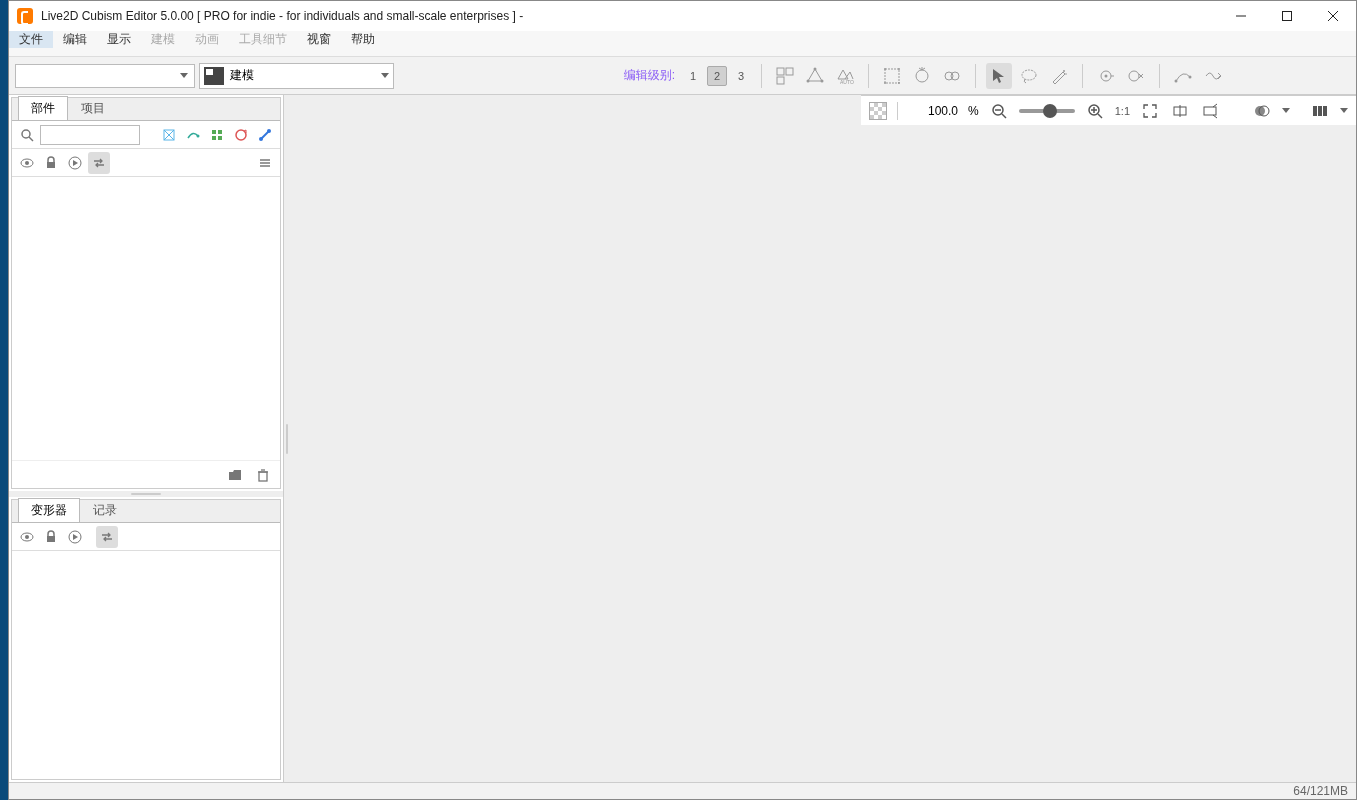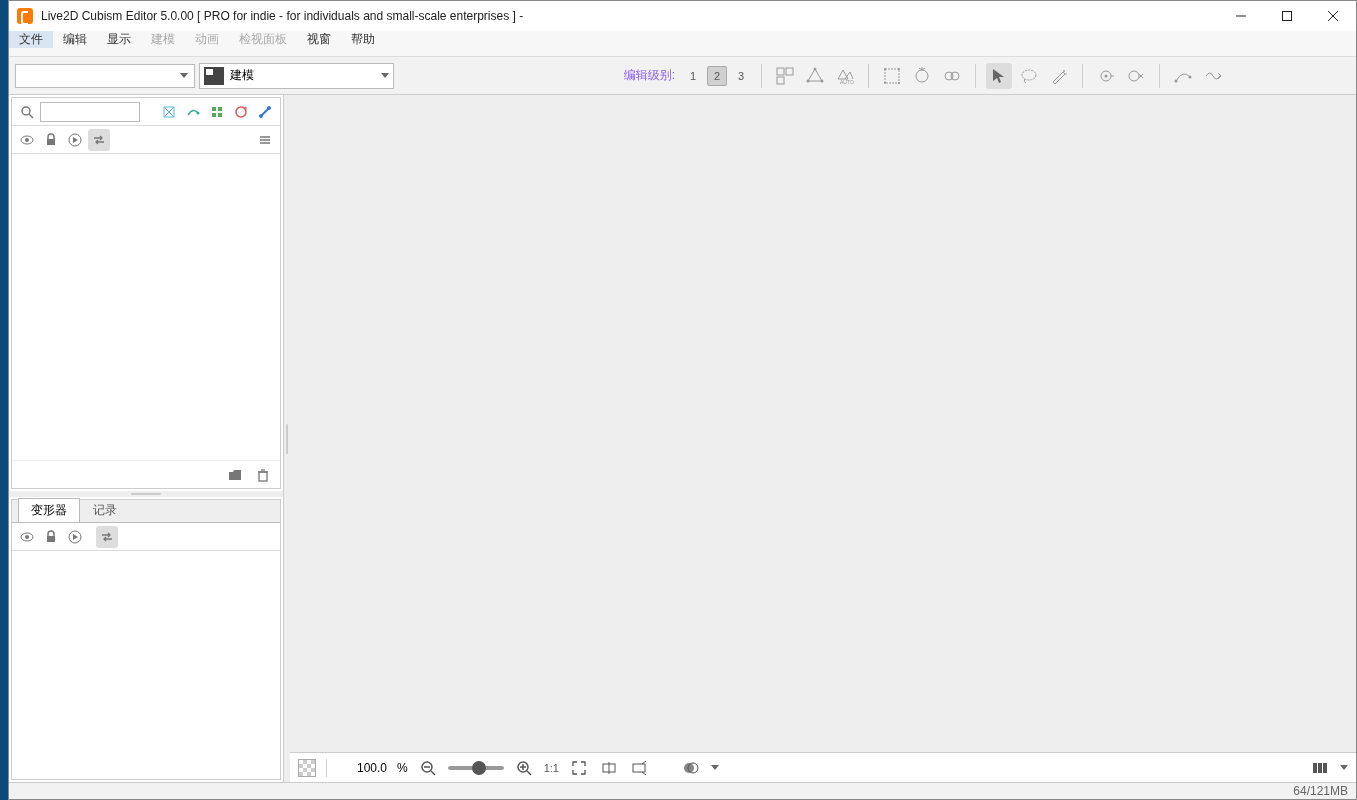--- a/index.html
+++ b/index.html
@@ -27,21 +27,21 @@
 .edlevel { font-size:12px; color:#8b5cf6; margin-right:4px; }
 .lvlbtn { width:20px; height:20px; border:1px solid transparent; display:flex; align-items:center; justify-content:center; font-size:11px; color:#555; border-radius:2px; }
 .lvlbtn.sel { background:#d0d0d0; border-color:#aaa; }
 .sep { width:1px; height:24px; background:#ccc; margin:0 6px; }
 .tbicon { width:26px; height:26px; display:flex; align-items:center; justify-content:center; color:#999; border-radius:3px; }
 .tbicon.active { background:#ddd; color:#666; }
 .tbicon svg { width:18px; height:18px; }
 .workarea { position:absolute; top:94px; bottom:17px; left:0; right:0; display:flex; }
 .col-left { width:275px; display:flex; flex-direction:column; border-right:1px solid #ccc; }
 .col-mid { width:272px; display:flex; flex-direction:column; background:#eee; }
-.col-right { flex:1; background:#eee; display:flex; flex-direction:column; position:relative; }
+.col-right { flex:1; background:#eee; display:flex; flex-direction:row; position:relative; }
 .panel { background:#eee; border:1px solid #ccc; margin:2px; display:flex; flex-direction:column; }
 .tabs { display:flex; height:22px; font-size:12px; align-items:flex-end; padding-left:6px; gap:0; }
 .tab { padding:3px 12px; color:#555; border:1px solid transparent; border-bottom:none; }
 .tab.active { background:#fff; border-color:#bbb; color:#000; }
 .tab-strip { border-bottom:1px solid #bbb; background:#eee; }
 .panel-body { flex:1; background:#fff; }
 .panel .toolbar-mini { height:28px; display:flex; align-items:center; padding:0 4px; gap:2px; border-bottom:1px solid #ddd; background:#fff; }
 .mini-icon { width:22px; height:22px; display:flex; align-items:center; justify-content:center; color:#777; border-radius:3px; }
 .mini-icon.sel { background:#ddd; }
 .mini-icon svg { width:14px; height:14px; }
@@ -92,21 +92,21 @@
         </svg>
       </div>
   </div>
 
   <div class="menubar">
     <div class="menuitem active">文件</div>
     <div class="menuitem">编辑</div>
     <div class="menuitem">显示</div>
     <div class="menuitem disabled">建模</div>
     <div class="menuitem disabled">动画</div>
-    <div class="menuitem disabled">检视面板</div>
+    <div class="menuitem disabled">工具细节</div>
     <div class="menuitem">视窗</div>
     <div class="menuitem">帮助</div>
   </div>
 
   <div class="toolbar">
     <div class="combo empty">
         <span class="chev"></span>
       </div>
     <div class="mode-combo">
       <div class="mode-icon"></div>
@@ -210,20 +210,26 @@
         </svg>
       </div>
     <div style="width:120px"></div>
   </div>
 
   <div class="workarea">
 
     <div class="col-left">
 
       <div class="panel" style="flex:1.4">
+        <div class="tab-strip">
+          <div class="tabs">
+            <div class="tab active">部件</div>
+            <div class="tab">项目</div>
+          </div>
+        </div>
         <div class="toolbar-mini">
           <div class="mini-icon">
               <svg viewBox="0 0 14 14">
                 <circle cx="6" cy="6" r="4" fill="none" stroke="currentColor" stroke-width="1.5"></circle>
                 <line x1="9" y1="9" x2="13" y2="13" stroke="currentColor" stroke-width="1.5"></line>
               </svg>
             </div>
           <input class="search-mini" style="">
           <div style="flex:1"></div>
           <div class="mini-icon" style="color:#5bb5e8">

